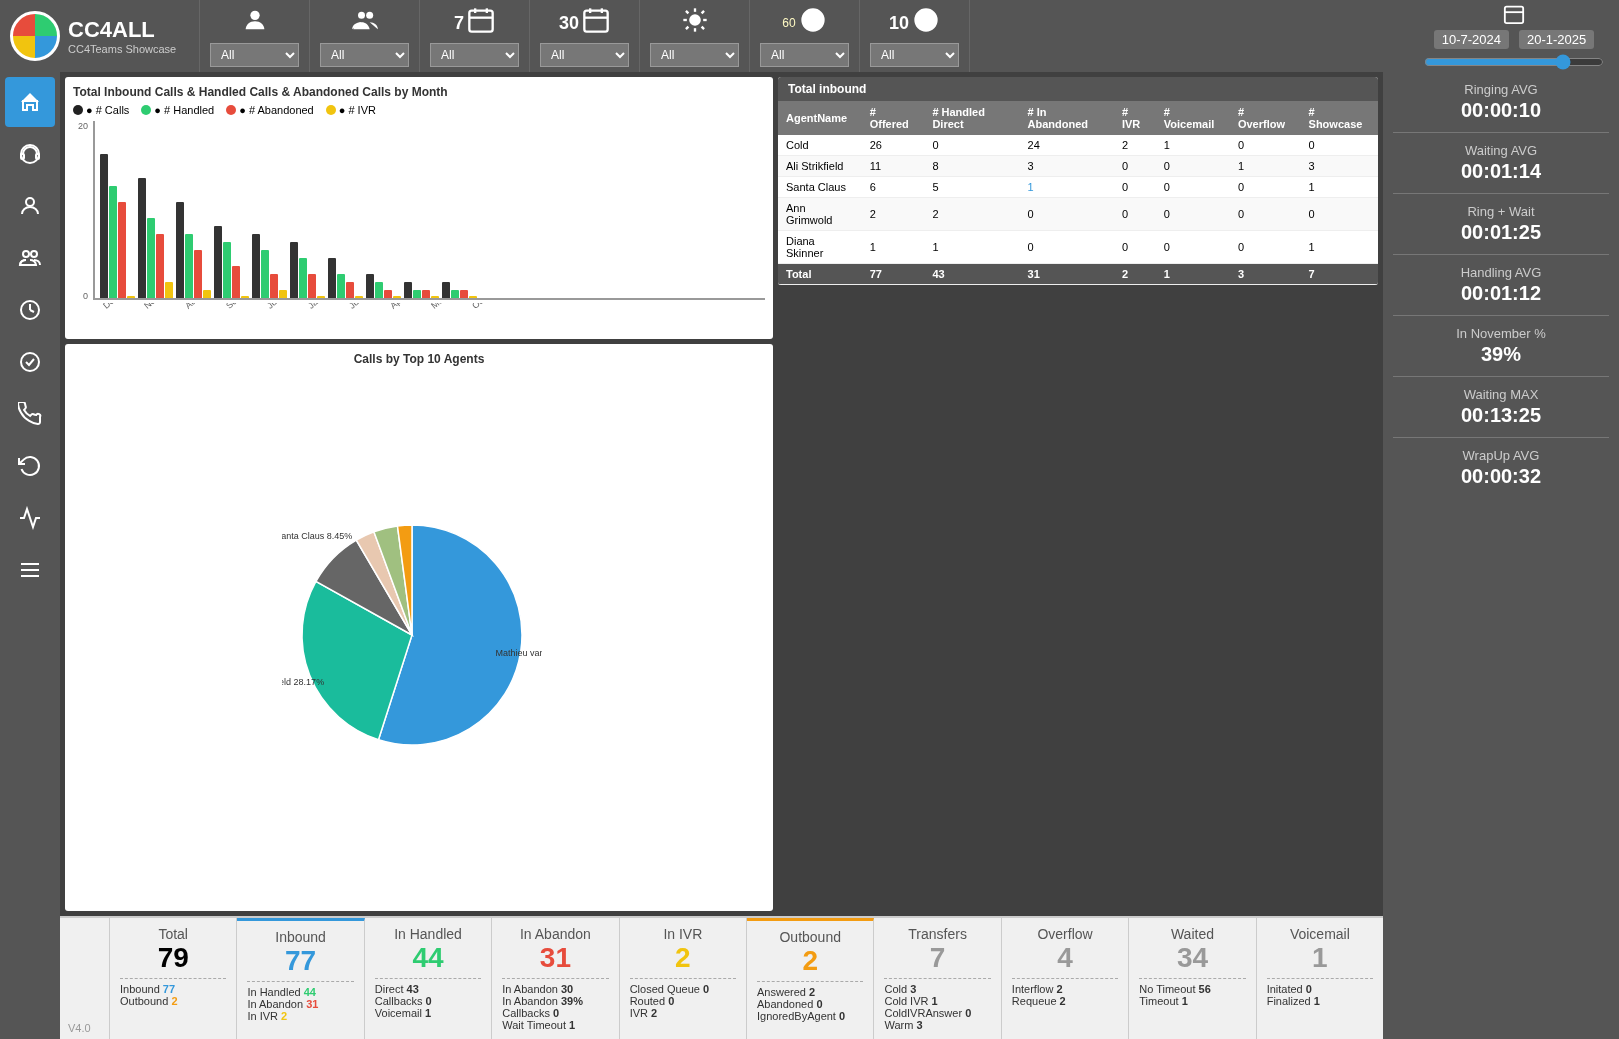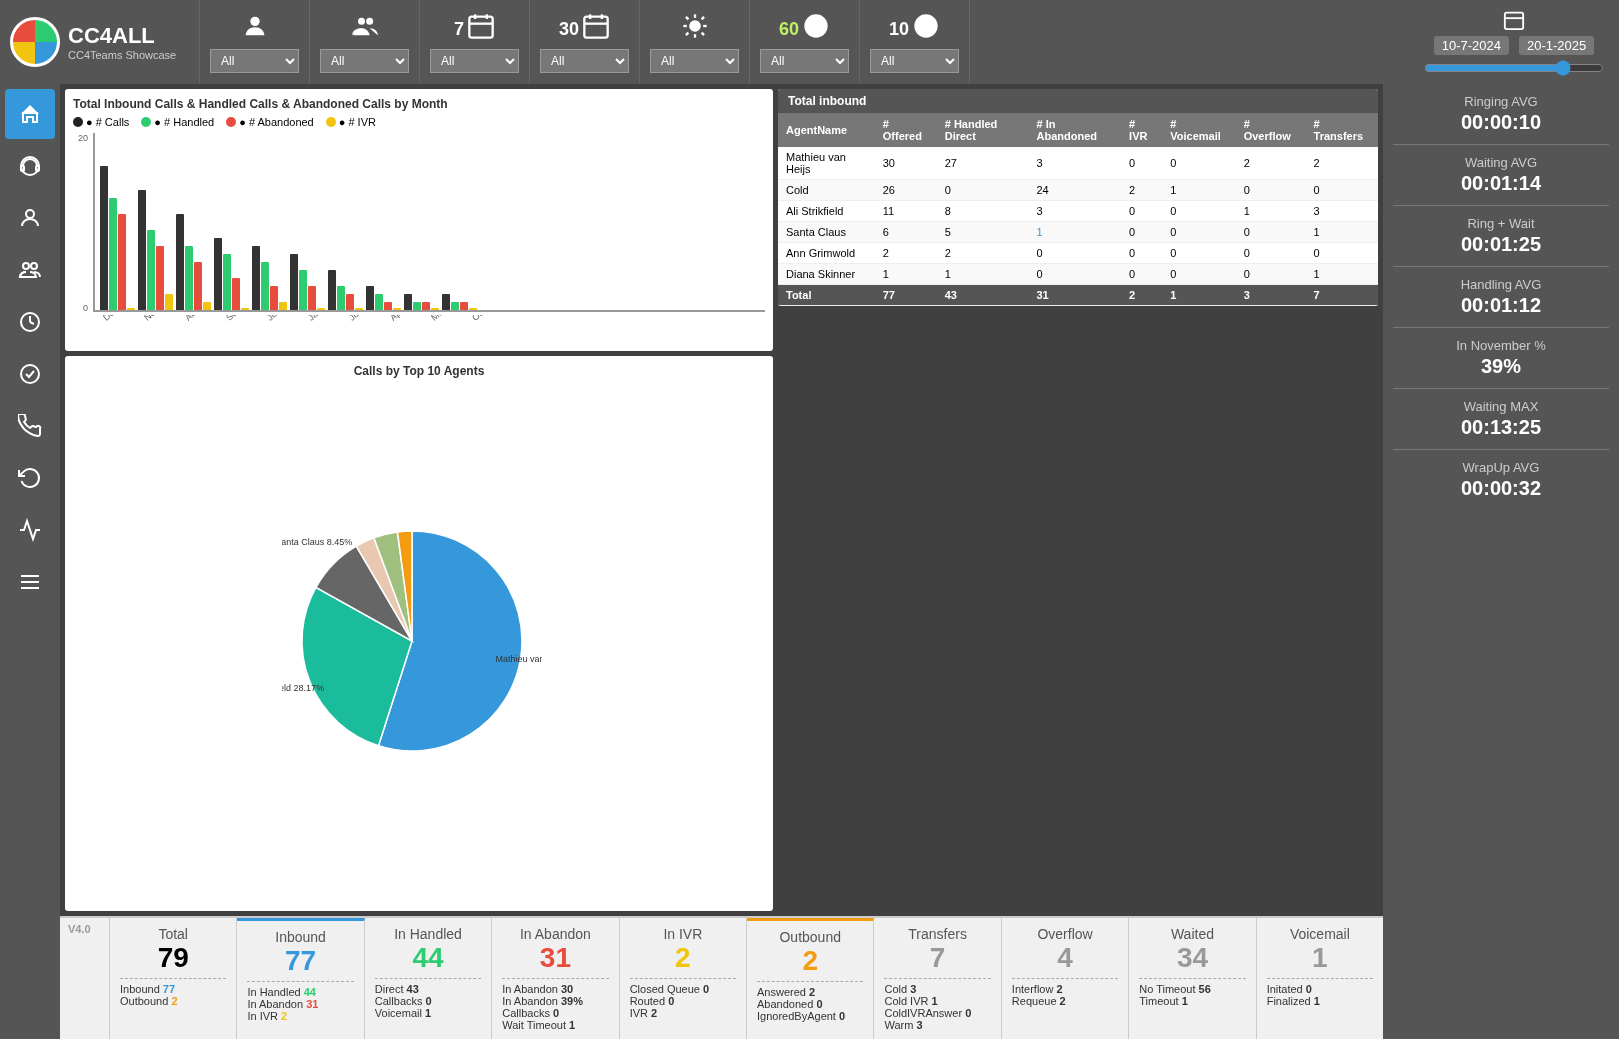--- a/index.html
+++ b/index.html
@@ -1,19 +1,19 @@
 <!DOCTYPE html>
 <html><head>
   <meta charset="utf-8">
   <style>
     * { box-sizing: border-box; margin: 0; padding: 0; }
     body { font-family: 'Segoe UI', Arial, sans-serif; background: #e8e8e8; width: 1619px; height: 1039px; overflow: hidden; display: flex; flex-direction: column; }
 
     
-    .top-bar { display: flex; align-items: center; background: #555; height: 84px; flex-shrink: 0; }
+    .top-bar { display: flex; align-items: center; background: #555; height: 72px; flex-shrink: 0; }
     .logo-area { width: 200px; display: flex; align-items: center; gap: 8px; padding: 0 10px; border-right: 1px solid #666; height: 100%; }
     .logo-circle { width: 50px; height: 50px; border-radius: 50%; background: conic-gradient(#2ecc71 0deg 90deg, #3498db 90deg 180deg, #f1c40f 180deg 270deg, #e74c3c 270deg 360deg); border: 3px solid white; flex-shrink: 0; }
     .logo-text { color: white; }
     .logo-text .main { font-size: 22px; font-weight: bold; }
     .logo-text .sub { font-size: 11px; color: #ccc; }
 
     .filter-group { display: flex; align-items: center; height: 100%; flex: 1; }
     .filter-item { display: flex; flex-direction: column; align-items: center; justify-content: center; border-right: 1px solid #666; padding: 5px 10px; height: 100%; min-width: 110px; }
     .filter-icon { color: white; font-size: 20px; margin-bottom: 2px; }
     .filter-icon svg { width: 28px; height: 28px; fill: white; }
@@ -180,21 +180,21 @@
             <line x1="17.66" y1="6.34" x2="19.78" y2="4.22"></line>
         </svg>
       </div>
       <select class="filter-select">
         <option>All</option>
       </select>
     </div>
 
     <div class="filter-item">
       <div style="display:flex;align-items:center;gap:3px;">
-        <span style="color:#bef264;font-size:18px;font-weight:bold;">60</span>
+        <span style="color:#fef9c3;font-size:12px;font-weight:normal;">60</span>
         <div class="filter-icon">
           <svg viewBox="0 0 24 24" fill="none" stroke="white" stroke-width="2" width="22" height="22">
               <circle cx="12" cy="12" r="9"></circle>
               <line x1="12" y1="6" x2="12" y2="12"></line>
               <line x1="12" y1="12" x2="16" y2="14"></line>
             </svg>
         </div>
       </div>
       <select class="filter-select">
         <option>All</option>
@@ -448,34 +448,24 @@
           <table class="data-table">
             <thead>
               <tr id="table-head-row">
                   <th>AgentName</th>
                   <th># Offered</th>
                   <th># Handled Direct</th>
                   <th># In Abandoned</th>
                   <th># IVR</th>
                   <th># Voicemail</th>
                   <th># Overflow</th>
-                  <th># Transfers</th>
+                  <th># Showcase</th>
                 </tr>
             </thead>
             <tbody id="table-body">
-                <tr>
-                  <td>Mathieu van Heijs</td>
-                  <td>30</td>
-                  <td>27</td>
-                  <td>3</td>
-                  <td>0</td>
-                  <td>0</td>
-                  <td>2</td>
-                  <td>2</td>
-                </tr>
                 <tr>
                   <td>Cold</td>
                   <td>26</td>
                   <td>0</td>
                   <td>24</td>
                   <td>2</td>
                   <td>1</td>
                   <td>0</td>
                   <td>0</td>
                 </tr>
@@ -530,21 +520,21 @@
                   <td>7</td>
                 </tr>
               </tbody>
           </table>
         </div>
       </div>
 
     </div>
 
     <div class="bottom-bar" id="bottom-bar">
-    <div style="min-width: 50px; display: flex; align-items: flex-start; padding: 5px 8px; border-right: 1px solid rgb(204, 204, 204); font-weight: bold;">
+    <div style="min-width: 50px; display: flex; align-items: flex-end; padding: 5px 8px; border-right: 1px solid rgb(204, 204, 204);">
           <span style="font-size:11px;color:#999;">V4.0</span>
         </div>
         <div class="bottom-cell">
           <div class="bottom-cell-title">Total</div>
           <div class="bottom-cell-value ">79</div>
           <hr class="bottom-cell-divider">
           <div class="bottom-cell-detail">Inbound <span class="blue">77</span></div>
           <div class="bottom-cell-detail">Outbound <span class="orange">2</span></div>
         </div>
         <div class="bottom-cell bottom-cell-border-blue">

